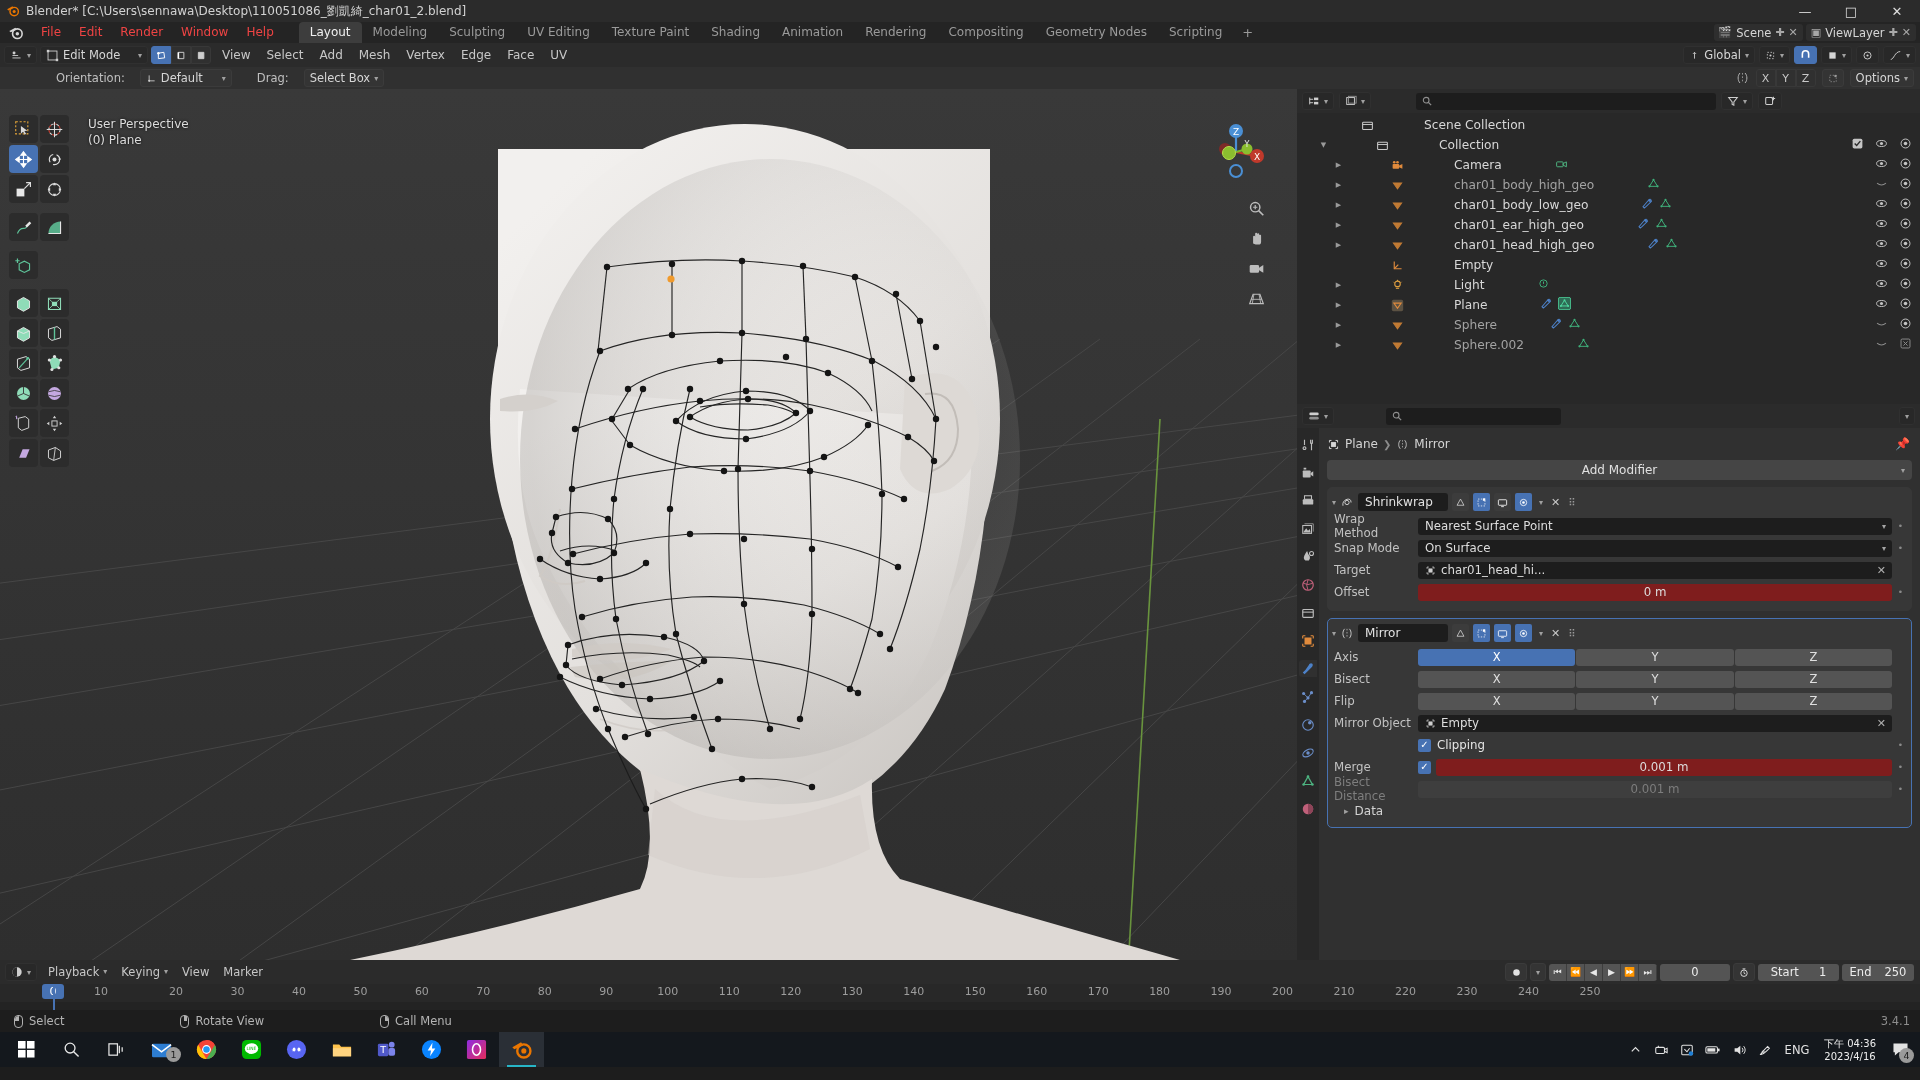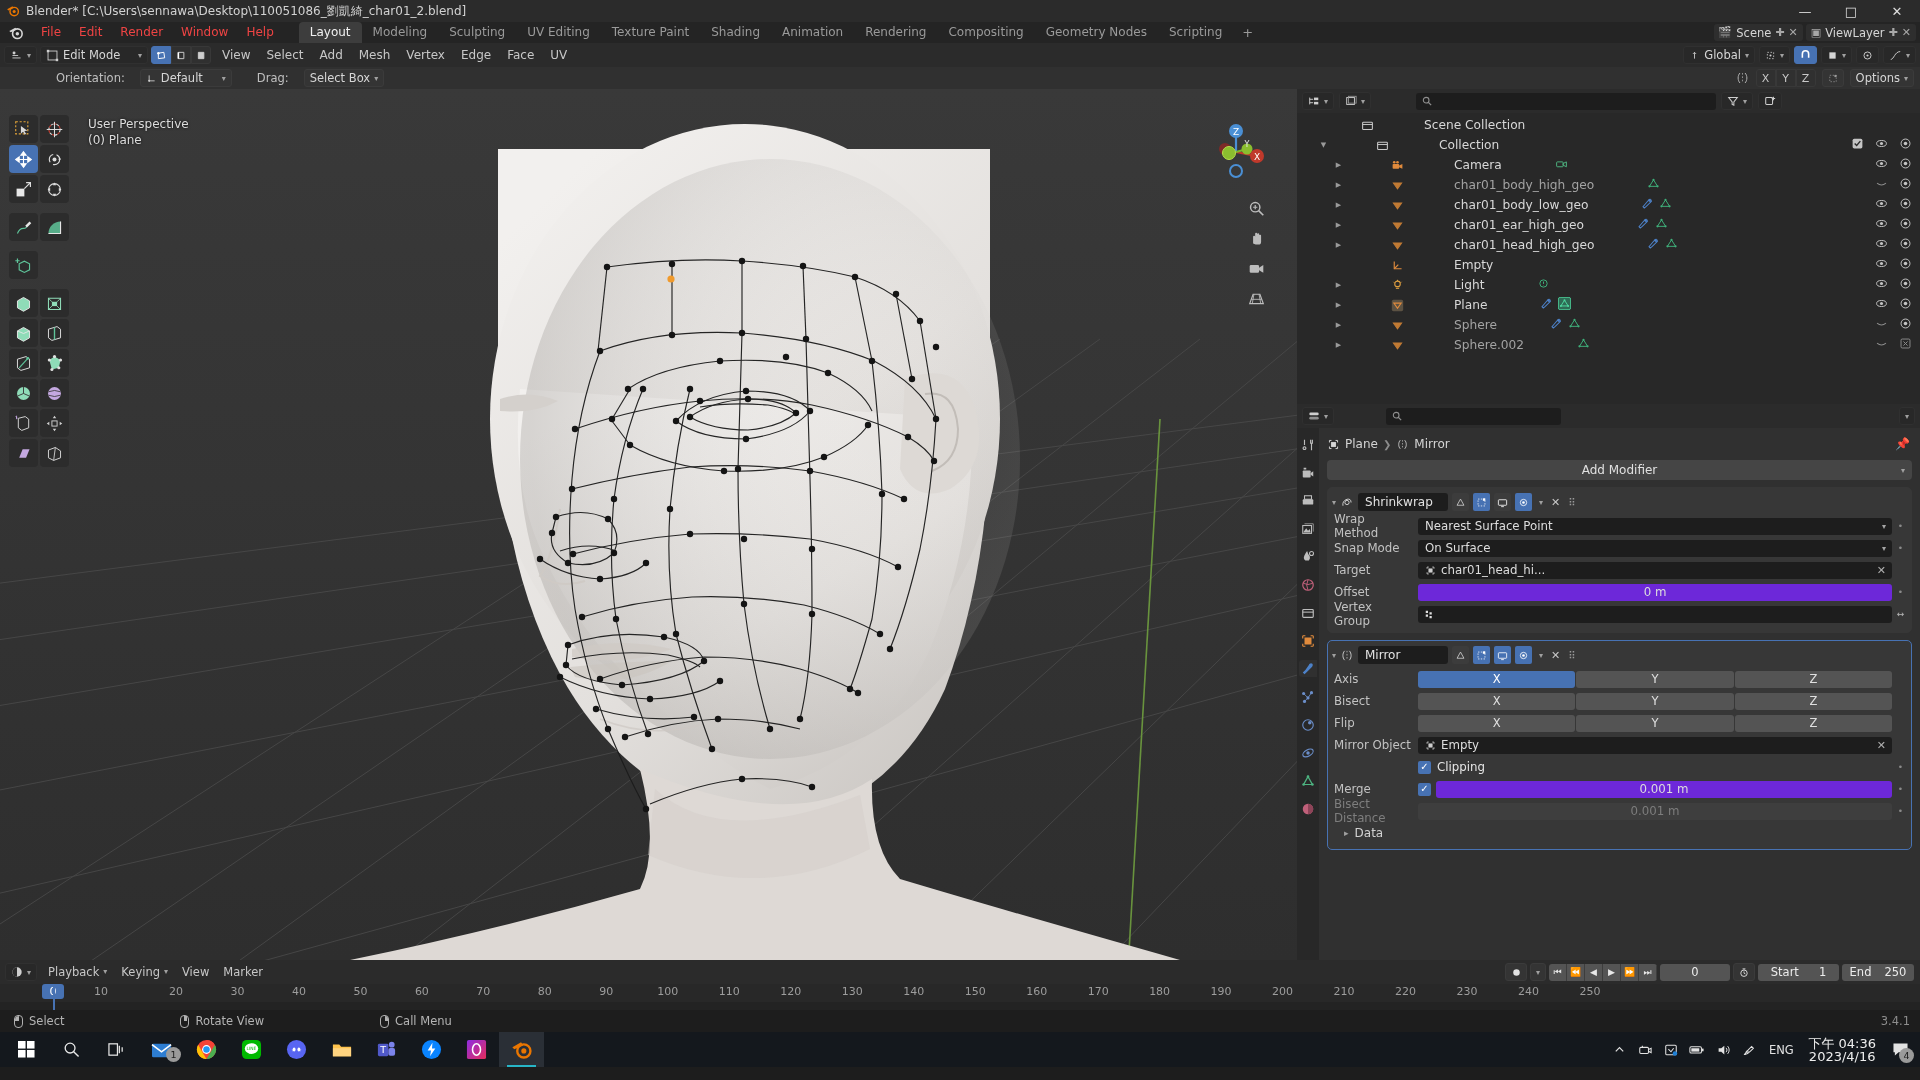--- a/index.html
+++ b/index.html
@@ -133,21 +133,21 @@
      display:flex;align-items:center;justify-content:center; }
   .mh-ic.on { background:#4772b3; }
   .mod-body { padding:4px 2px 2px 2px; }
   .prow { height:20px; display:flex; align-items:center; margin-bottom:2px; }
   .plabel { width:84px; text-align:left; padding-right:7px; font-size:11.8px;
      color:#c2c2c2; flex:none; }
   .plabel.dim { color:#7e7e7e; }
   .pfield { flex:1; height:17px; background:#1d1d1d; border-radius:3px;
      display:flex; align-items:center; padding:0 7px; font-size:11.8px; color:#dedede;
      position:relative; }
-  .pfield.grey { background:#6d28d9; justify-content:center; }
+  .pfield.grey { background:#7f1d1d; justify-content:center; }
   .pfield.grey.dim { background:#3e3e3e; color:#7d7d7d; }
   .pdot { width:9px; text-align:center; color:#8a8a8a; font-size:9px; flex:none;
      margin-left:4px;}
   .pfield .fx { position:absolute; right:6px; color:#b0b0b0; font-size:11px; }
   .pfield .fchev { position:absolute; right:6px; color:#a5a5a5; font-size:8px; }
   .tri3 { flex:1; display:flex; gap:1px; }
   .tri3 .t { flex:1; height:17px; background:#545454; border-radius:3px;
      display:flex;align-items:center;justify-content:center; font-size:11.5px; color:#e0e0e0; }
   .tri3 .t.on { background:#4772b3; color:#fff; }
   .cbx { width:13px;height:13px; border-radius:2px; background:#1d1d1d;
@@ -192,21 +192,21 @@
      padding-left:4px; position:relative; }
   .tb-ic { width:45px; height:35px; display:flex; align-items:center; justify-content:center;
      position:relative; }
   .tb-ic.act { background:#2a2f36; }
   .tb-ic.act:after { content:""; position:absolute; bottom:0; left:8px; right:8px;
      height:2.5px; background:#27b5c7; }
   .tray { position:absolute; right:0; height:35px; display:flex; align-items:center;
      gap:0; padding-right:4px; }
   .tray-ic { width:26px;height:35px;display:flex;align-items:center;justify-content:center;
      color:#e2e2e2; font-size:13px; }
-  .clock { text-align:center; font-size:13px; color:#eee; line-height:13px;
+  .clock { text-align:center; font-size:10px; color:#eee; line-height:13px;
      padding:0 8px; }
   .notif { width:32px;height:35px;display:flex;align-items:center;justify-content:center;
      position:relative; }
   .badge { position:absolute; right:2px; bottom:4px; width:15px;height:15px;
      border-radius:50%; background:#9a9a9a; color:#202020; font-size:9.5px;
      display:flex;align-items:center;justify-content:center; }
 </style>
 </head>
 <body>
 
@@ -1343,32 +1343,20 @@
                         <span>char01_head_hi...</span>
                         <span class="fx">✕</span>
                       </div>
                       <span class="pdot"></span>
                     </div>
                     <div class="prow">
                       <div class="plabel">Offset</div>
                       <div class="pfield grey">0 m</div>
                       <span class="pdot">•</span>
                     </div>
-                    <div class="prow">
-                      <div class="plabel">Vertex Group</div>
-                      <div class="pfield">
-                        <svg width="12" height="11" viewBox="0 0 16 14">
-                          <rect x="1" y="2" width="3" height="3" fill="#e0e0e0"></rect>
-                          <rect x="1" y="7" width="3" height="3" fill="#e0e0e0"></rect>
-                          <rect x="6" y="4" width="3" height="3" fill="#e0e0e0"></rect>
-                          <rect x="6" y="9" width="3" height="3" fill="#e0e0e0"></rect>
-                        </svg>
-                      </div>
-                      <span class="pdot" style="color: rgb(184, 184, 184);">↔</span>
-                    </div>
                   </div>
                 </div>
                 <div class="mod active">
                   <div class="mod-head">
                     <span class="chev">▾</span>
                     <svg width="14" height="13" viewBox="0 0 18 16">
                       <path d="M6 2 C3 5 3 11 6 14 M12 2 C15 5 15 11 12 14" fill="none" stroke="#cfcfcf" stroke-width="1.2"></path>
                       <path d="M9 2 L9 14" stroke="#cfcfcf" stroke-width="0.9" stroke-dasharray="2 2"></path>
                     </svg>
                     <div class="mod-name">Mirror</div>

